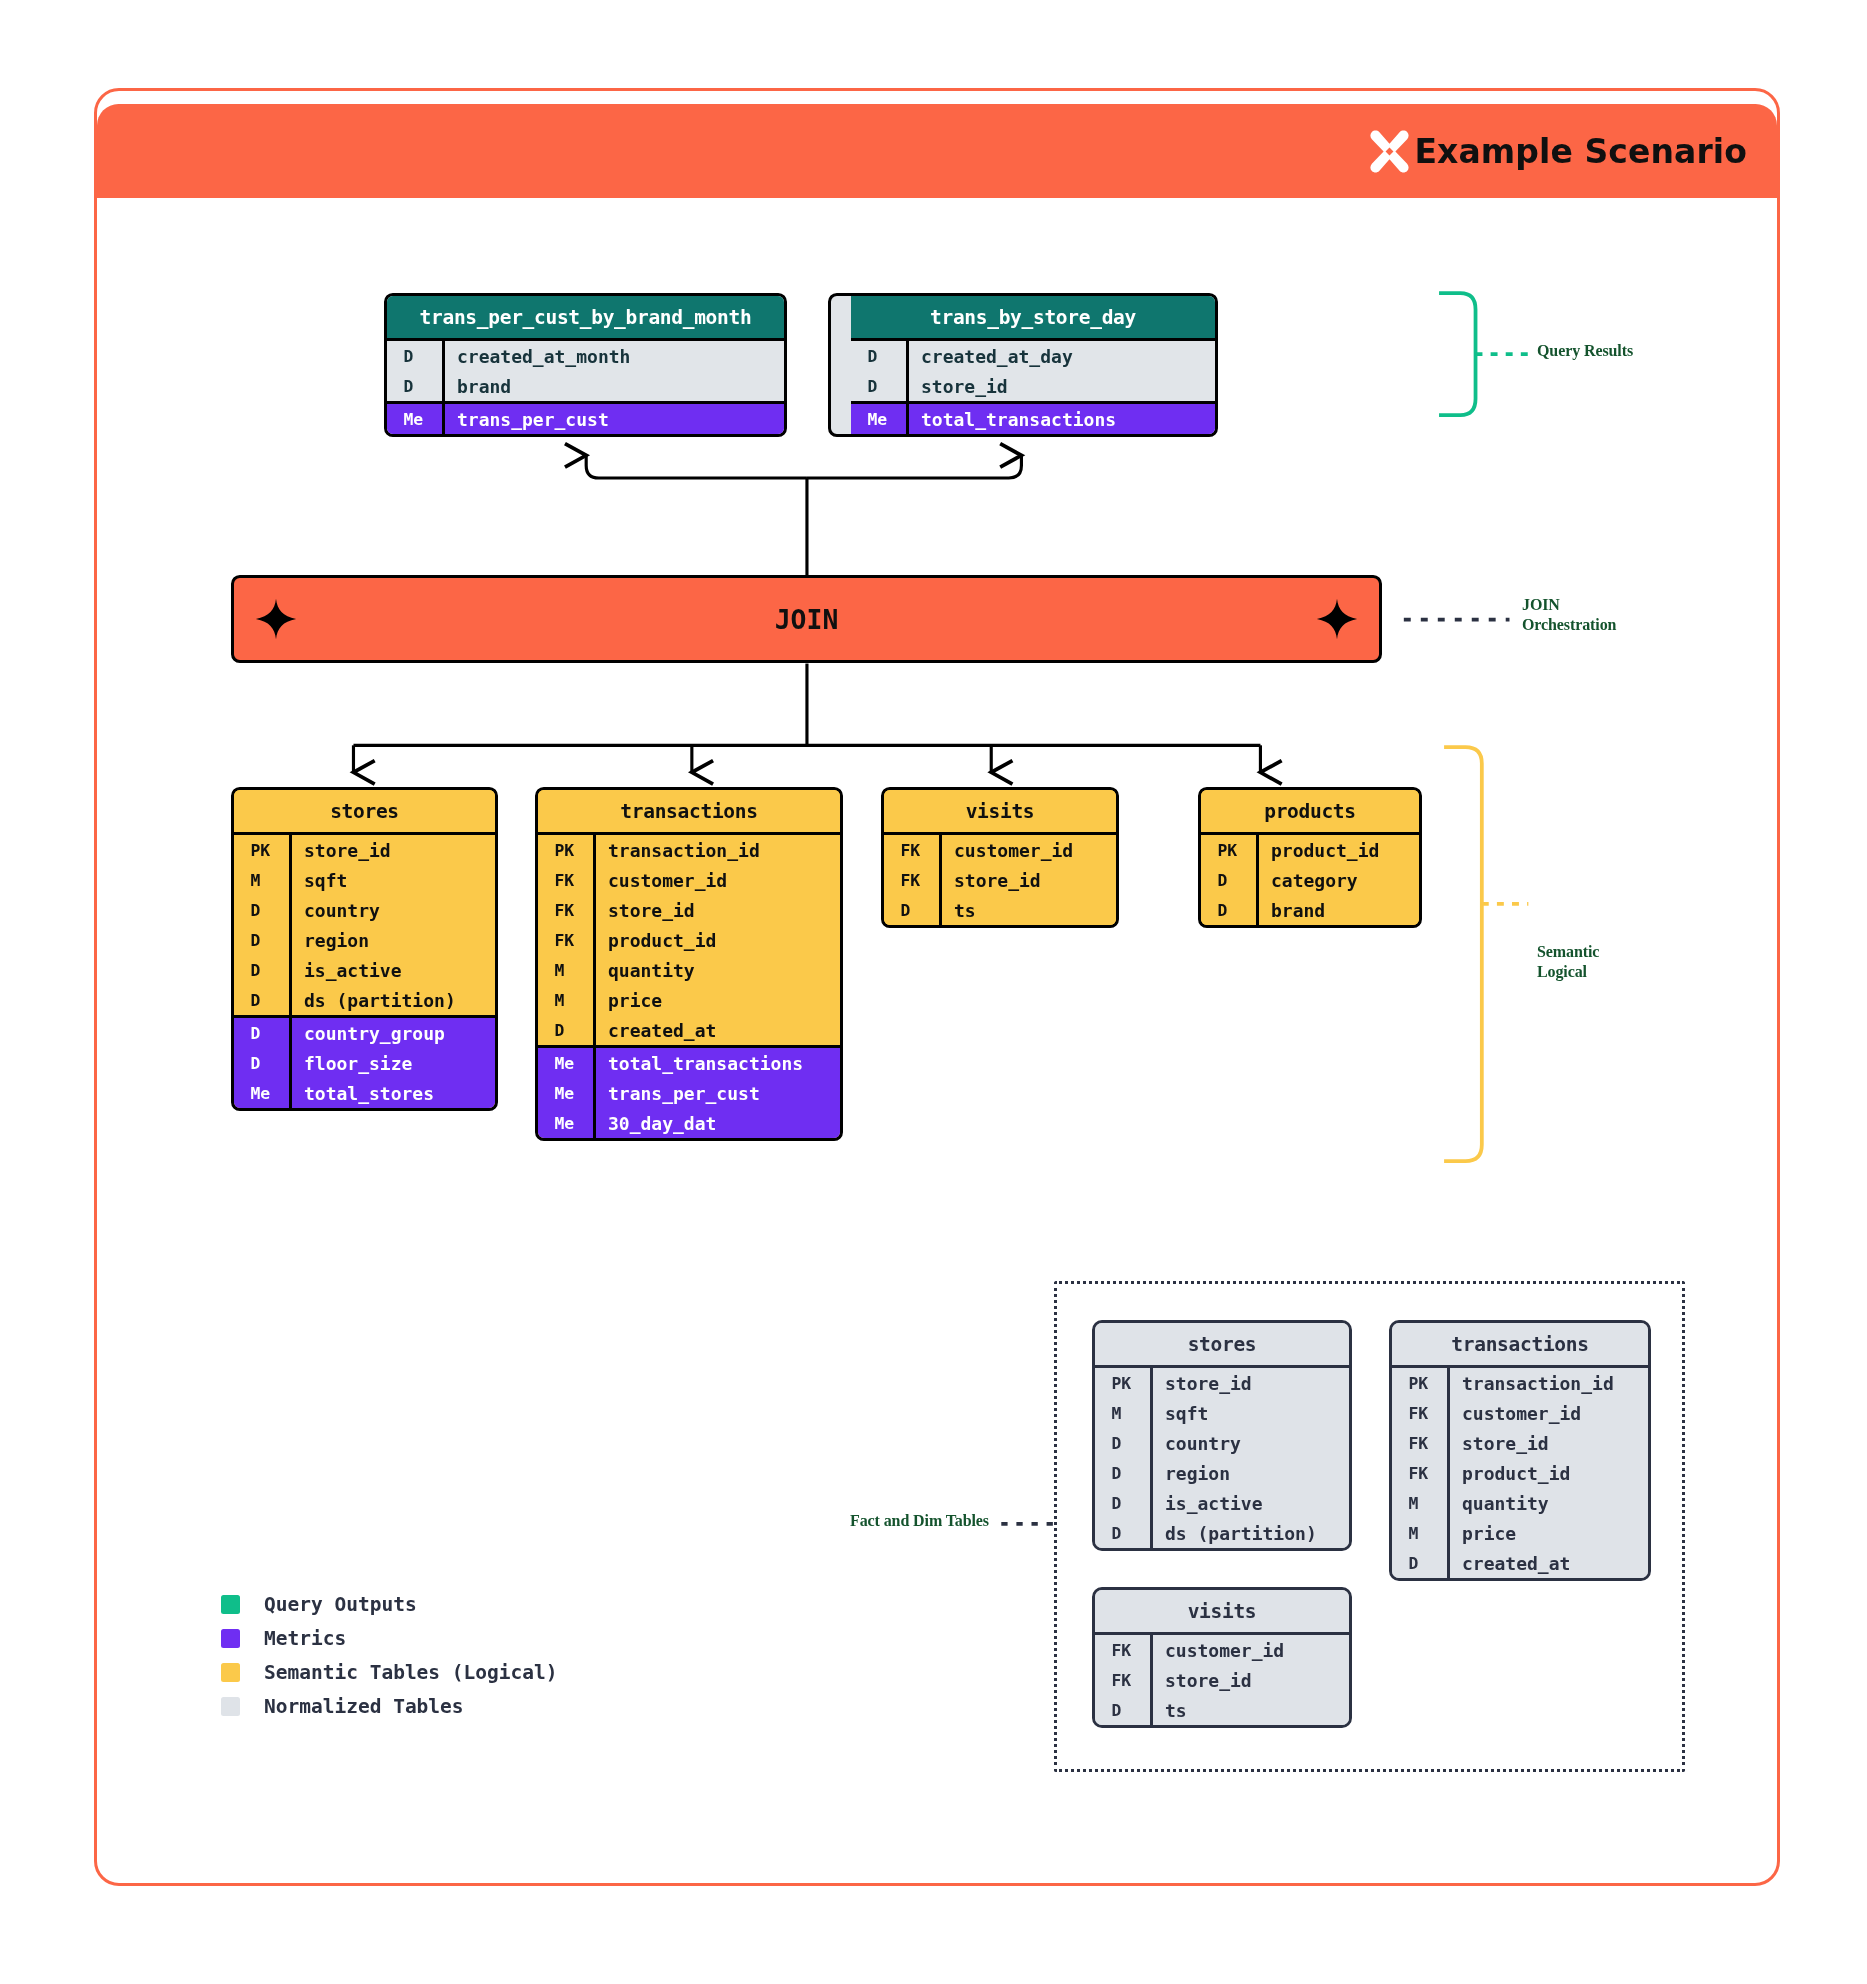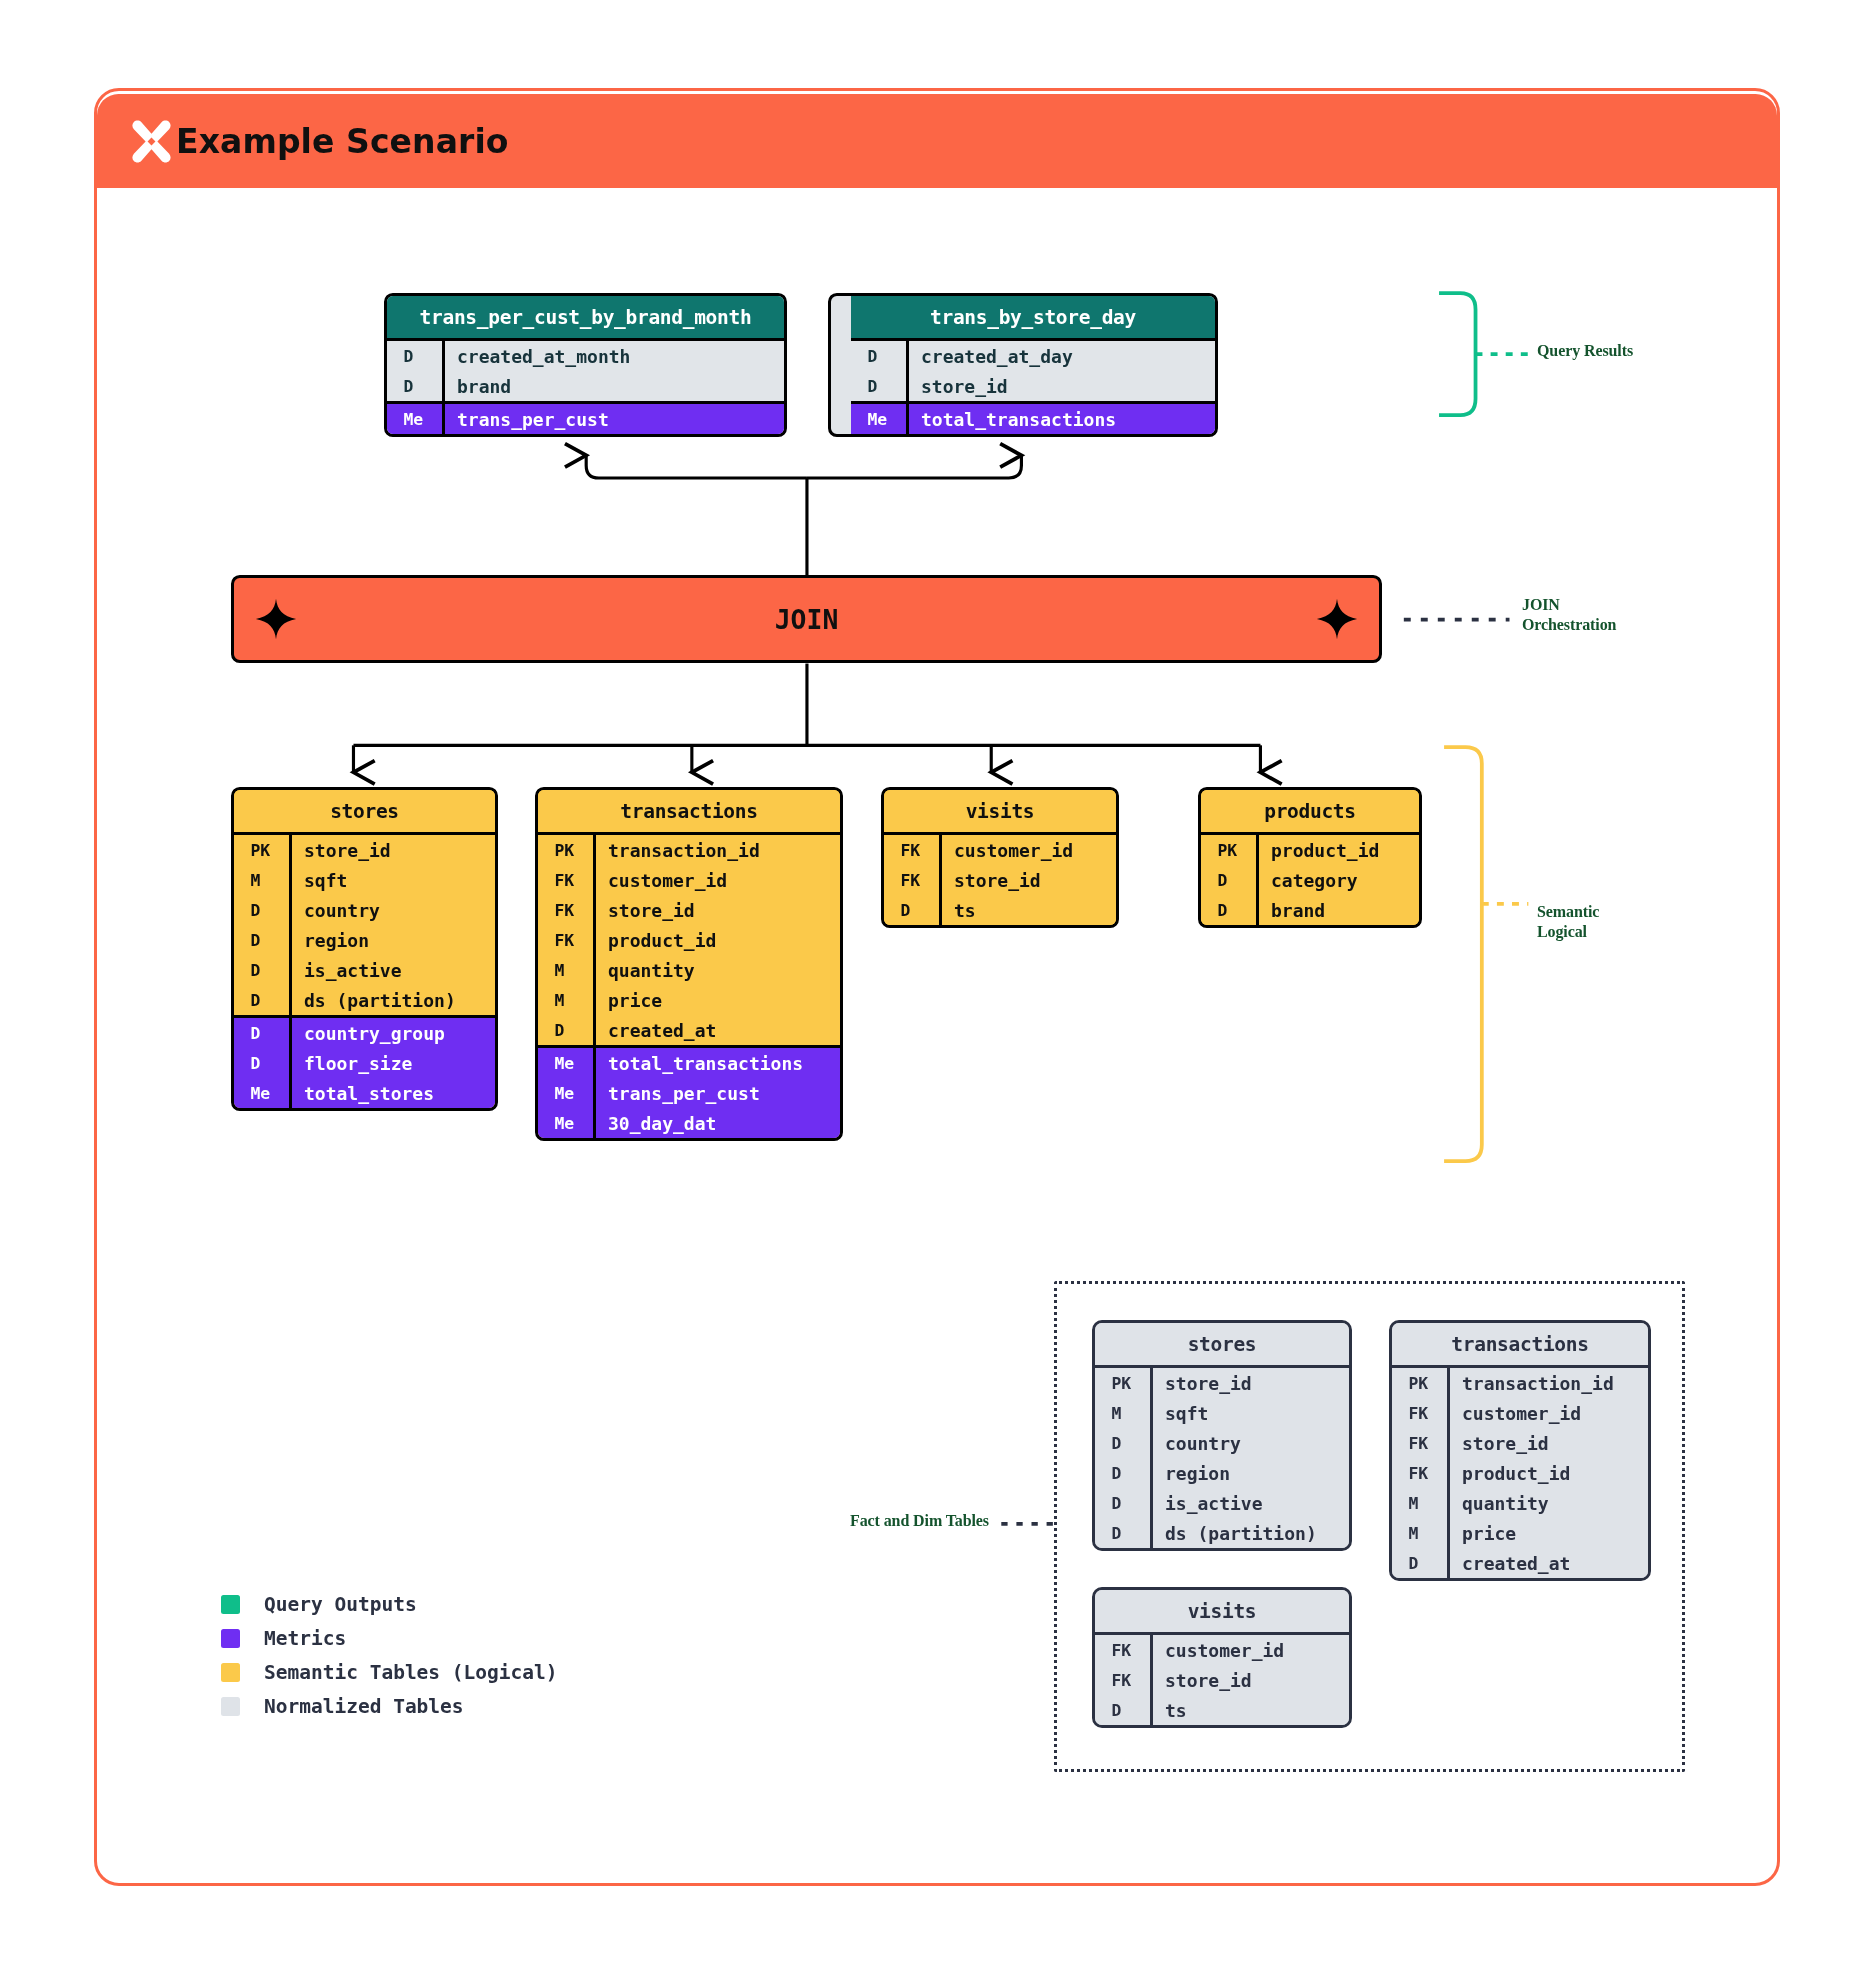--- a/index.html
+++ b/index.html
@@ -19,28 +19,28 @@
     position: absolute;
     left: 94px; top: 88px;
     width: 1686px; height: 1798px;
     border: 3.1px solid #FC6646;
     border-radius: 25px;
     box-sizing: border-box;
     background: #ffffff;
   }
   .card-header {
     position: absolute;
-    left: 0; top: 3px;
+    left: 0; top: 13px;
     width: 100%; height: 94px;
     background: #FC6646;
     border-radius: 21.4px 21.4px 0 0;
     box-sizing: border-box;
     display: flex;
     align-items: center;
-    justify-content: flex-start;
+    justify-content: flex-end;
     padding: 0 30px 0 30px;
   }
   .logo { width: 49px; height: 49px; display:block; }
   .card-title {
     font-family: "DejaVu Sans", sans-serif;
     font-weight: bold;
     font-size: 33px;
     color: #101010;
     letter-spacing: 0.1px;
     white-space: nowrap;
@@ -534,21 +534,21 @@
 
 <div class="anno" style="left:1537px; top:341px;">
   <div>Query Results</div>
 </div>
 
 <div class="anno" style="left:1522px; top:595px;">
   <div>JOIN</div>
   <div>Orchestration</div>
 </div>
 
-<div class="anno" style="left:1537px; top:902px;">
+<div class="anno" style="left:1537px; top:942px;">
   <div>Semantic</div>
   <div>Logical</div>
 </div>
 
 <div class="anno anno-r" style="left:642px; top:1511px; width:347px;">
   <div>Fact and Dim Tables</div>
 </div>
 
 <div class="legend">
   <div class="legend-row">

